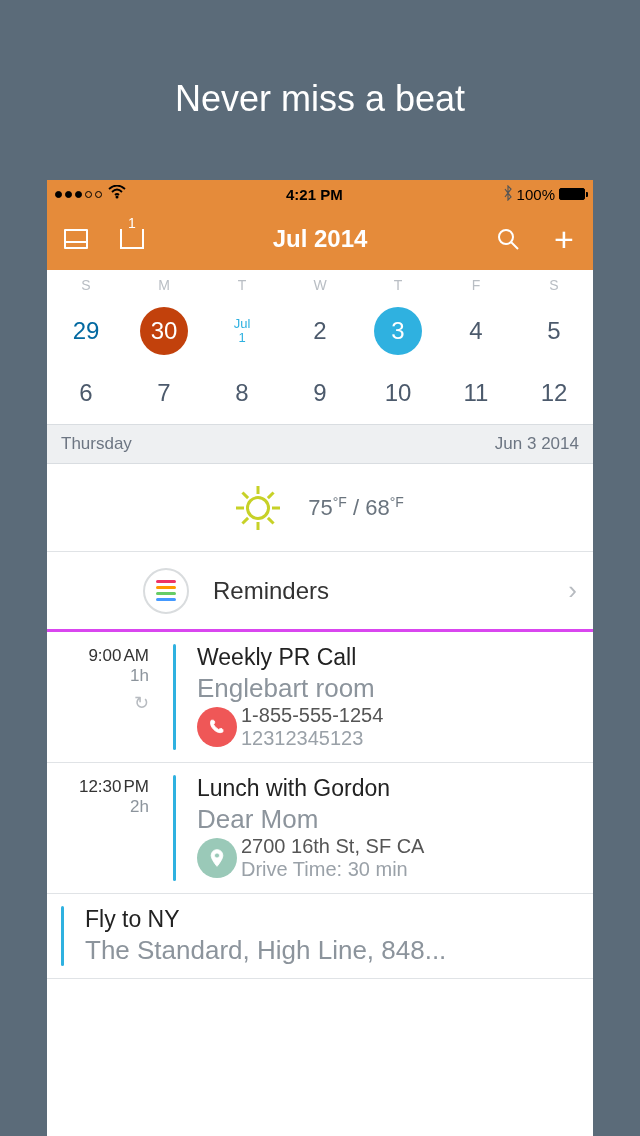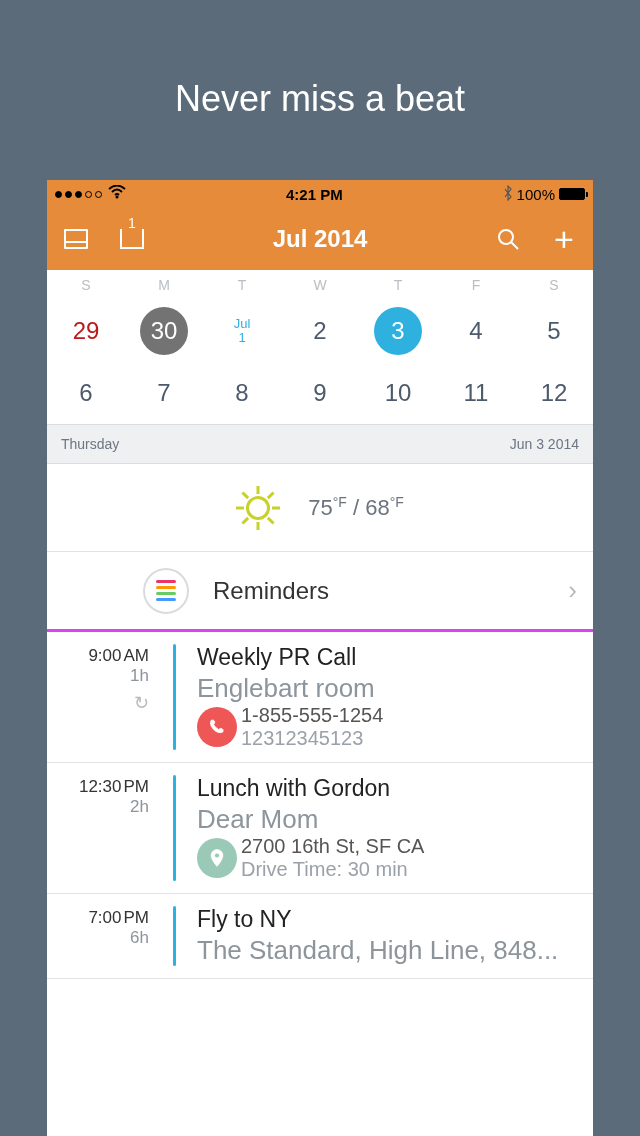--- a/index.html
+++ b/index.html
@@ -88,33 +88,33 @@
   }
   .cal-header > div { flex: 1; text-align: center; }
   .cal-row {
     display: flex; height: 62px; align-items: center;
     background: #fff;
     color: #4c5a6c; font-size: 24px;
   }
   .cal-row > div {
     flex: 1; display: flex; align-items: center; justify-content: center; position: relative;
   }
-  .day-dim { color: #b91c1c; }
+  .day-dim { color: #0369a1; }
   .day-circle {
     width: 48px; height: 48px; border-radius: 50%;
     display: flex; align-items: center; justify-content: center; color: #fff;
   }
-  .gray-c { background: #737373; }
+  .gray-c { background: #c2410c; }
   .blue-c { background: #2fb1e0; }
   .month-stub { font-size: 13px; color: #2fb1e0; text-align: center; line-height: 1.1; }
   
   .section-header {
     display: flex; align-items: center; justify-content: space-between;
     background: #eef0f2; color: #6d7683;
-    height: 40px; padding: 0 14px; font-size: 14px;
+    height: 40px; padding: 0 14px; font-size: 17px;
     border-top: 1px solid #d9dde1; border-bottom: 1px solid #d9dde1;
   }
   
   .weather {
     display: flex; align-items: center; justify-content: center;
     gap: 28px; height: 88px; border-bottom: 1px solid #e0e3e6;
     color: #6a747e; font-size: 22px;
   }
   .sun {
     width: 44px; height: 44px; position: relative;
@@ -365,21 +365,20 @@
               </svg>
             </div>
             <div class="e-lines">
               <div class="l-top">2700 16th St, SF CA</div>
               <div class="l-bot">Drive Time: 30 min</div>
             </div>
           </div>
         </div>
       </div>
       <div class="event">
-        <div class="e-time"><span>7:00</span><span class="ampm">PM</span><span class="dur">6h</span></div>
         <div class="e-rail">
           <div class="rail-line"></div>
         </div>
         <div class="e-body">
           <div class="e-title">Fly to NY</div>
           <div class="e-sub">The Standard, High Line, 848...</div>
         </div>
       </div>
     </div>
 

